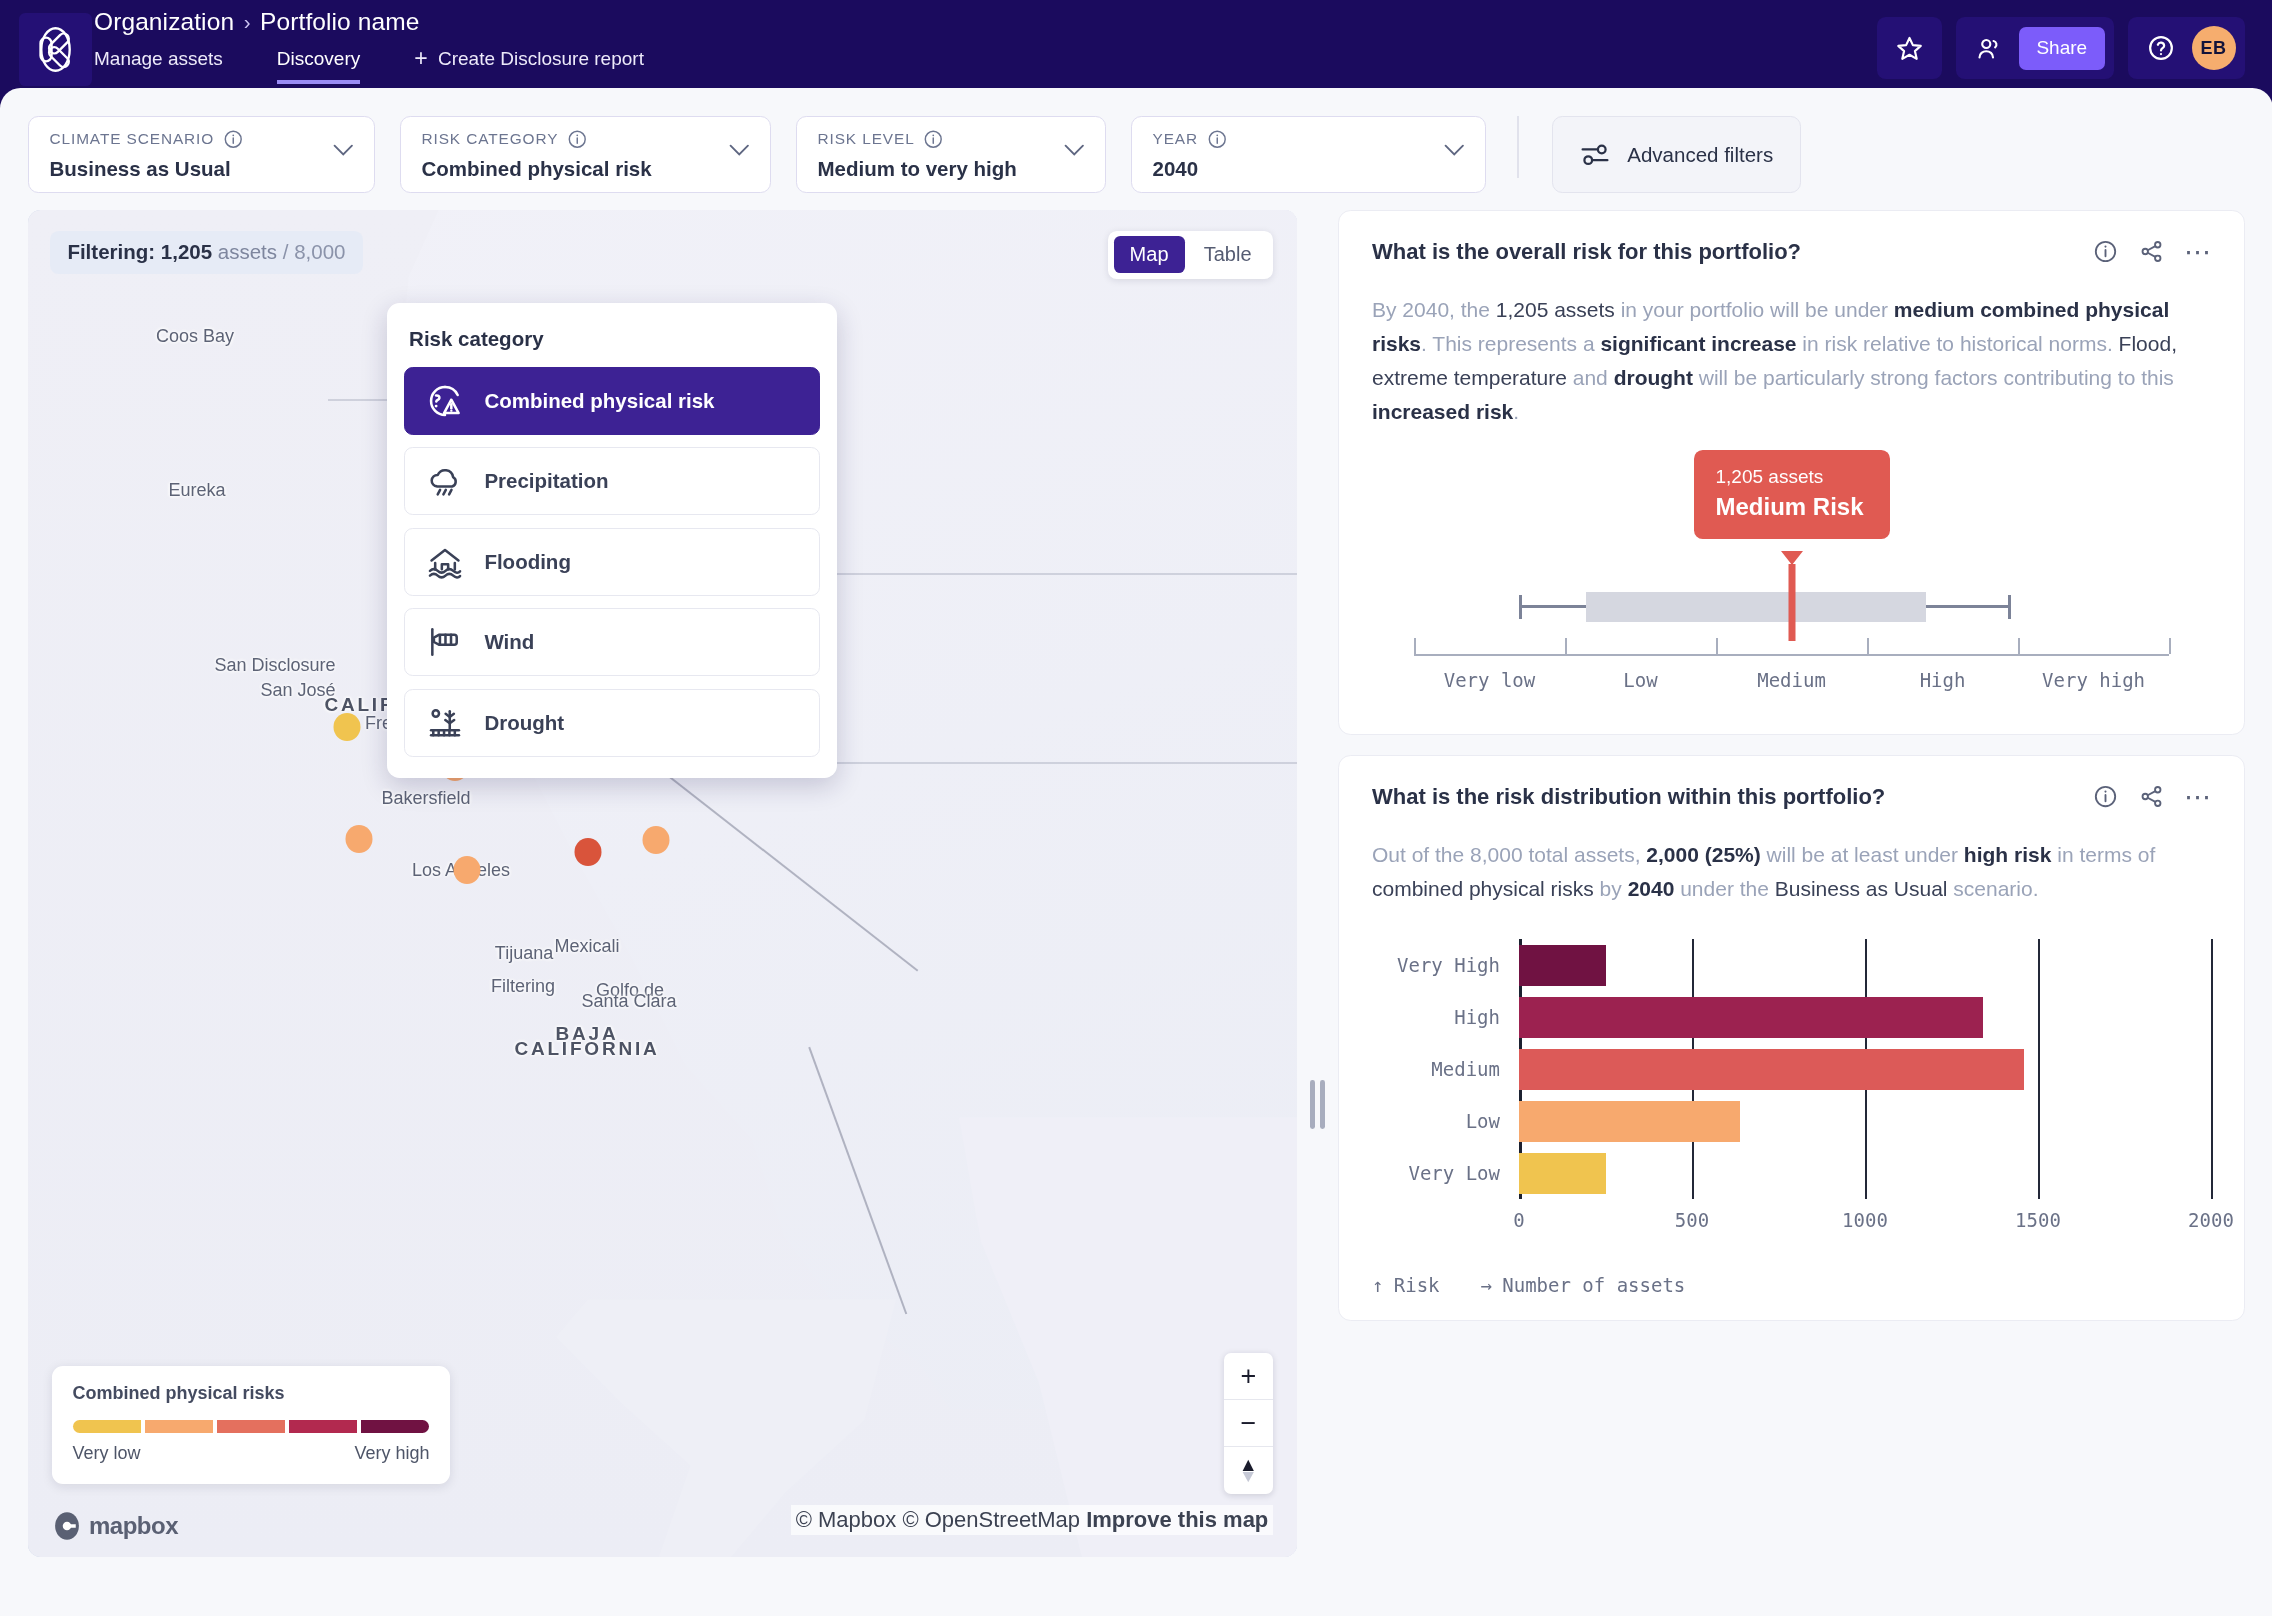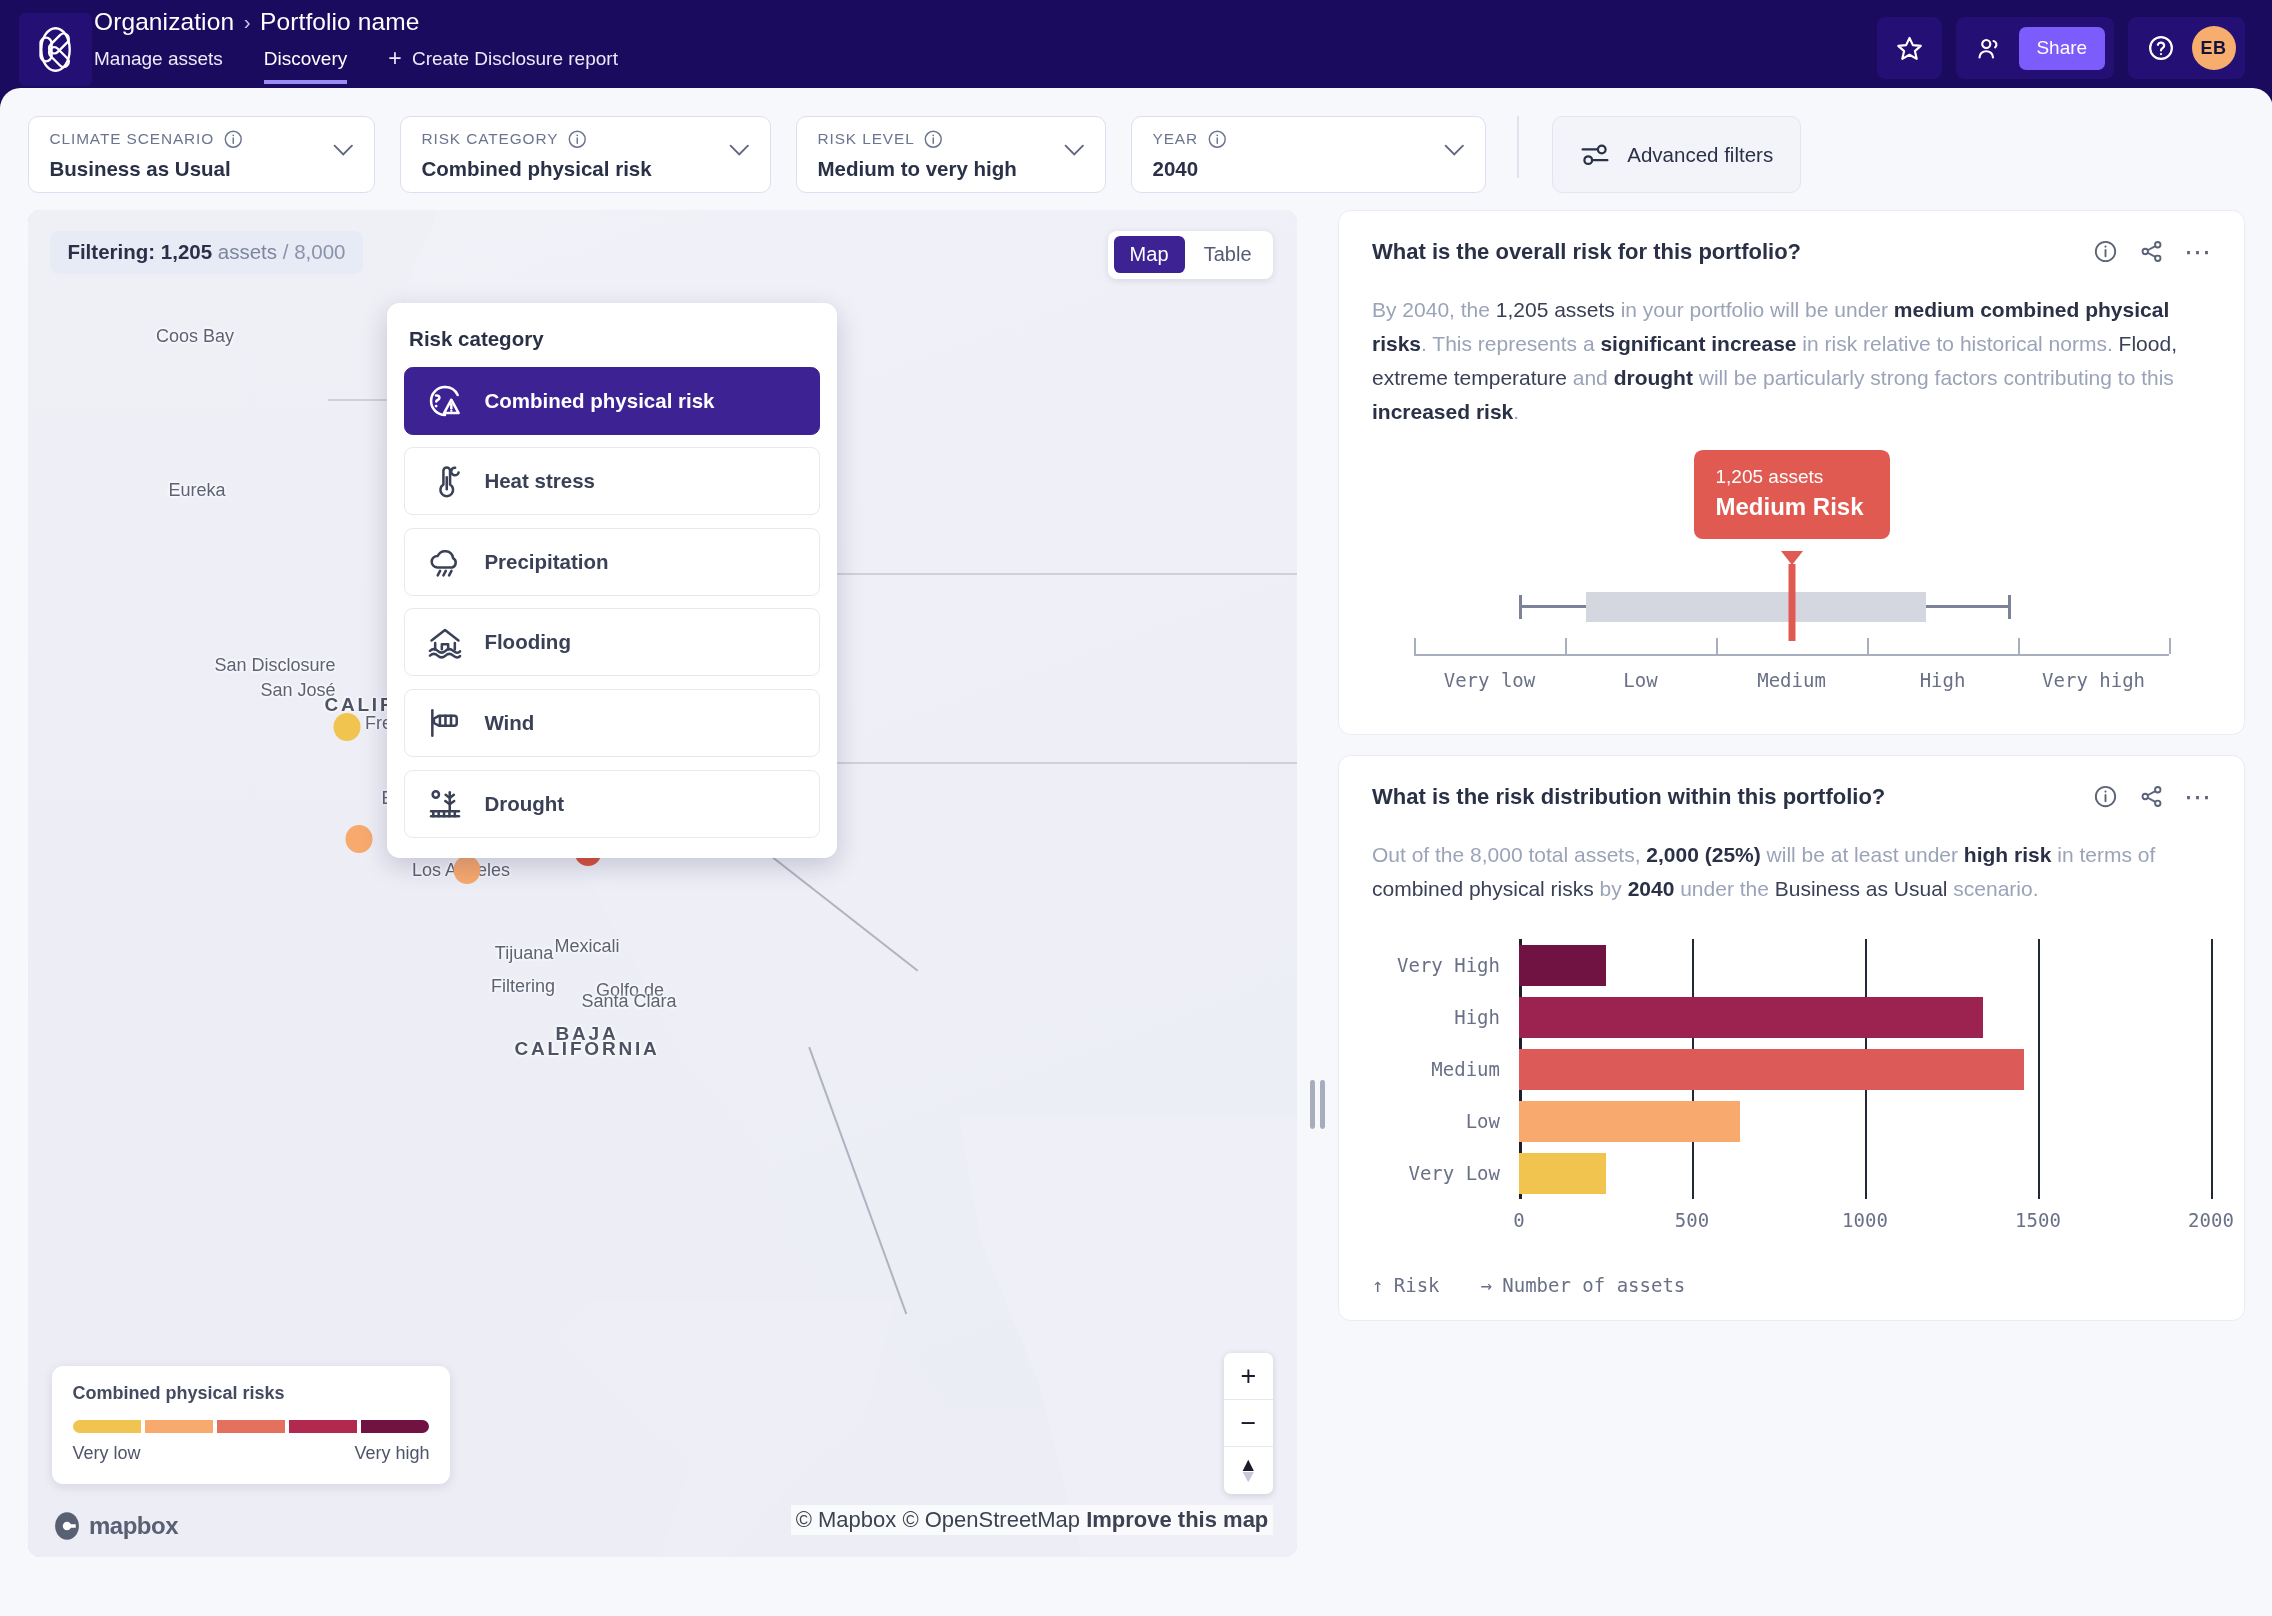--- a/index.html
+++ b/index.html
@@ -21,21 +21,21 @@
     width: 73px; height: 73px; margin: 12.6px 0 0 19px;
     background: #241075; border-radius: 6.3px;
     display: flex; align-items: center; justify-content: center; flex: none;
   }
   #header-titles { margin-left: 2px; padding-top: 8px; }
   #breadcrumb {
     display: flex; align-items: center; gap: 9.5px;
     font-size: 24.5px; color: #FFFFFF; letter-spacing: 0.1px;
   }
   #breadcrumb .crumb-sep { font-size: 20.5px; color: #CFC6F5; font-weight: 300; }
-  #nav-tabs { display: flex; align-items: flex-end; gap: 41px; margin-top: 11px; }
+  #nav-tabs { display: flex; align-items: flex-end; gap: 54px; margin-top: 11px; }
   .nav-tab {
     font-size: 19px; color: #EDEAFA; padding-bottom: 10.3px;
     border-bottom: 4px solid transparent; cursor: pointer; white-space: nowrap;
   }
   .nav-tab.active { border-bottom-color: #9A8CF5; color: #FFFFFF; }
   .nav-tab.with-plus { display: flex; align-items: center; gap: 10.3px; }
   .nav-plus { font-size: 23px; font-weight: 300; line-height: 1; }
 
   #header-right {
     margin-left: auto; display: flex; align-items: center;
@@ -737,28 +737,20 @@
         <path d="M12 3.2a8.8 8.8 0 0 1 8 5"></path>
         <path d="M6.3 8.5c1.6-.2 2.4.8 2.1 1.9-.3 1-1.7.9-1.9 1.9"></path>
         <circle cx="6.4" cy="15.2" r=".9" fill="currentColor" stroke="none"></circle>
         <path d="M16 11.2 11.4 19.6h9.2z"></path>
         <path d="M16 14.1v2.4"></path>
         <circle cx="16" cy="18.1" r=".75" fill="currentColor" stroke="none"></circle>
       </svg>
       <span class="rcd-label">Combined physical risk</span>
     </div>
 
-    <div class="rcd-item">
-      <svg class="rcd-icon" viewBox="0 0 24 24" fill="none" stroke="currentColor" stroke-width="1.6" stroke-linecap="round">
-        <path d="M11 14.2V5.6a2.1 2.1 0 0 1 4.2 0v8.6a4 4 0 1 1-4.2 0z"></path>
-        <line x1="13.1" y1="9.6" x2="13.1" y2="17.2"></line>
-        <path d="M18.4 3.6a2.4 2.4 0 1 0 2.2 3"></path>
-      </svg>
-      <span class="rcd-label">Heat stress</span>
-    </div>
 
     <div class="rcd-item">
       <svg class="rcd-icon" viewBox="0 0 24 24" fill="none" stroke="currentColor" stroke-width="1.6" stroke-linecap="round" stroke-linejoin="round">
         <path d="M7 15.4a3.6 3.6 0 0 1 .4-7.2 5.1 5.1 0 0 1 9.7 1.3 3.3 3.3 0 0 1-.6 6z"></path>
         <line x1="7.4" y1="20.4" x2="8.9" y2="17.6"></line>
         <line x1="11" y1="20.4" x2="12.5" y2="17.6"></line>
         <line x1="14.6" y1="20.4" x2="16.1" y2="17.6"></line>
       </svg>
       <span class="rcd-label">Precipitation</span>
     </div>

